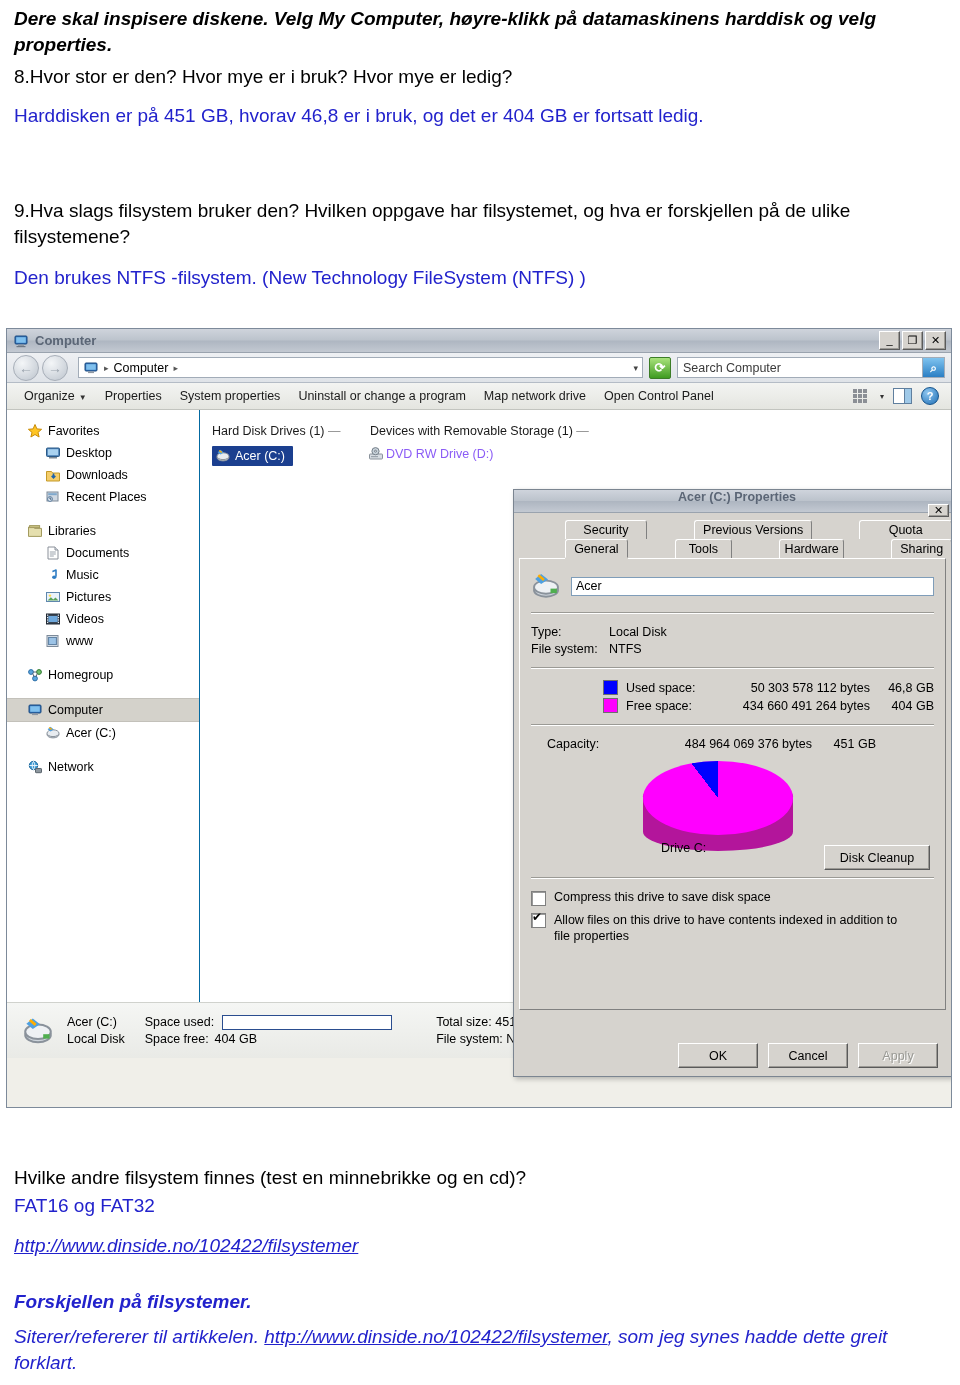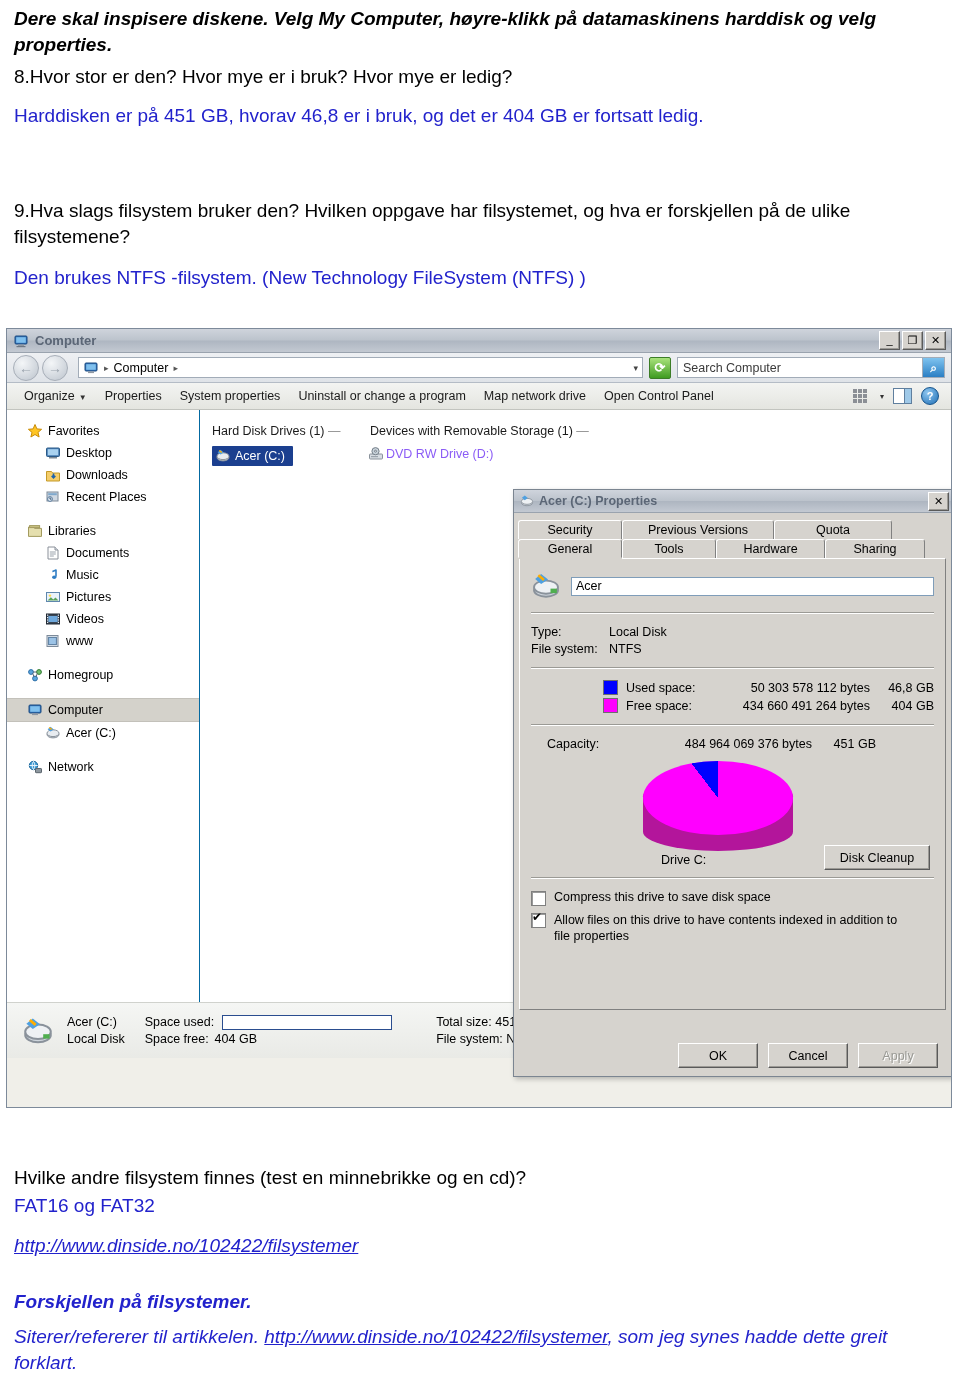--- a/index.html
+++ b/index.html
@@ -215,36 +215,37 @@
     background: #d6d3ce;
     border: 1px solid #7b8591;
     box-sizing: border-box;
     font-size: 12.5px;
     box-shadow: 2px 2px 5px rgba(0,0,0,.25);
   }
   #propdlg-title {
     height: 22px;
     background: linear-gradient(to bottom,#cfd4dc 0%,#bcc3cc 48%,#aeb6c1 52%,#c3c9d2 100%);
     border-bottom: 1px solid #9aa3ae;
-    display: flex; align-items: center; padding: 0 3px 0 6px;
+    display: flex; align-items: center; padding: 0 3px 0 6px; flex-direction: column;
   }
   #propdlg-title .title { font-weight: bold; color: #5b6676; font-size: 12.5px; margin-left: 5px; }
   #propdlg-title .win-btn { margin-left: auto; }
 
   #tabrow1, #tabrow2 { display: flex; padding-left: 4px; }
   #tabrow1 { margin-top: 7px; }
   .tab {
     height: 19px; line-height: 19px;
     background: #d6d3ce;
     border: 1px solid #fff;
     border-right-color: #808080; border-bottom: none;
     border-radius: 3px 3px 0 0;
     text-align: center; box-sizing: border-box;
     padding: 0 4px; white-space: nowrap;
     font-size: 12.5px;
+    margin-left: 47px;
   }
   .tab.active {
     background: #d6d3ce; font-weight: normal;
     border-bottom: 1px solid #d6d3ce;
     position: relative; z-index: 3;
     box-shadow: 0 1px 0 #d6d3ce;
   }
   #tabpanel {
     margin: 0 6px 0 5px;
     border: 1px solid #fff; border-right-color: #808080; border-bottom-color: #808080;
@@ -281,21 +282,21 @@
   }
   #pie-top {
     position:absolute; left:0; top:0; width: 150px; height: 74px;
     border-radius: 50%;
     background: #ff00ff;
   }
   #pie-slice2 {
     position:absolute; left:0; top:0; width:150px; height:74px; border-radius:50%;
     background: conic-gradient(from -38deg, #0000ff 0deg 38deg, rgba(0,0,0,0) 38deg 360deg);
   }
-  #drive-label { position:absolute; left: 130px; top: 96px; }
+  #drive-label { position:absolute; left: 130px; top: 84px; }
   #cleanup-btn {
     position: absolute; right: 4px; top: 88px;
     width: 104px; height: 23px;
     background: #d6d3ce;
     border: 1px solid #fff; border-right-color: #5a5a5a; border-bottom-color:#5a5a5a;
     box-shadow: inset -1px -1px 0 #9c9a95;
     display:flex; align-items:center; justify-content:center;
     font-size: 12.5px;
   }
   .chk-row { display:flex; align-items: flex-start; margin: 6px 0; }

